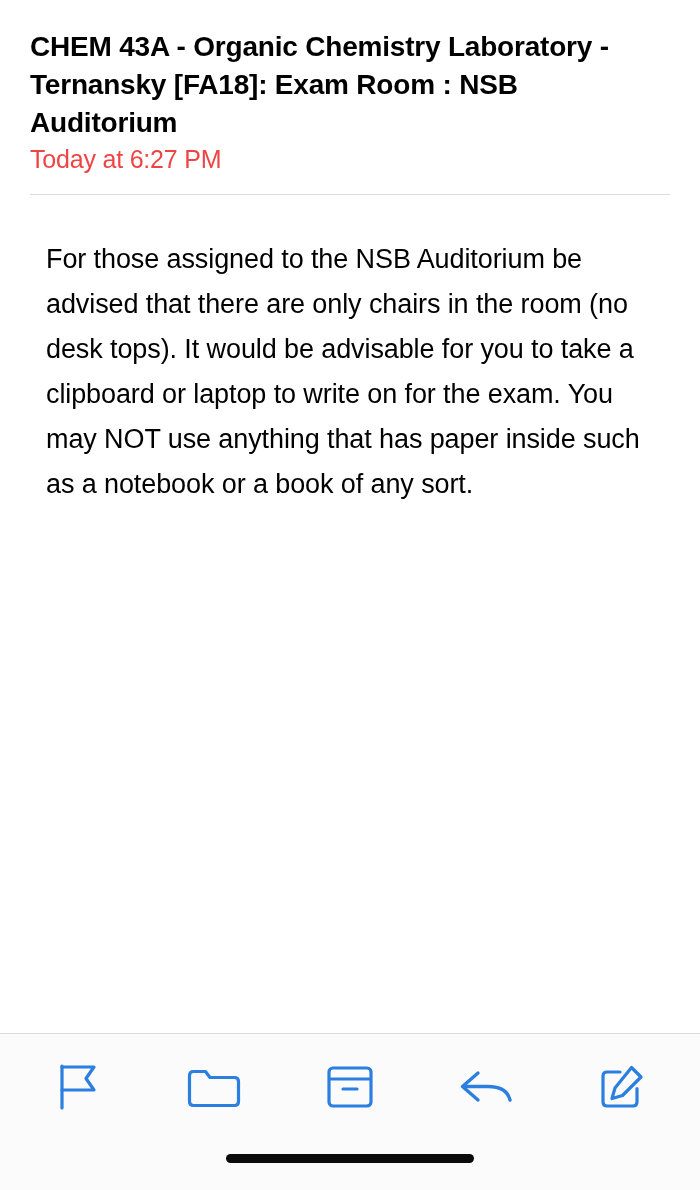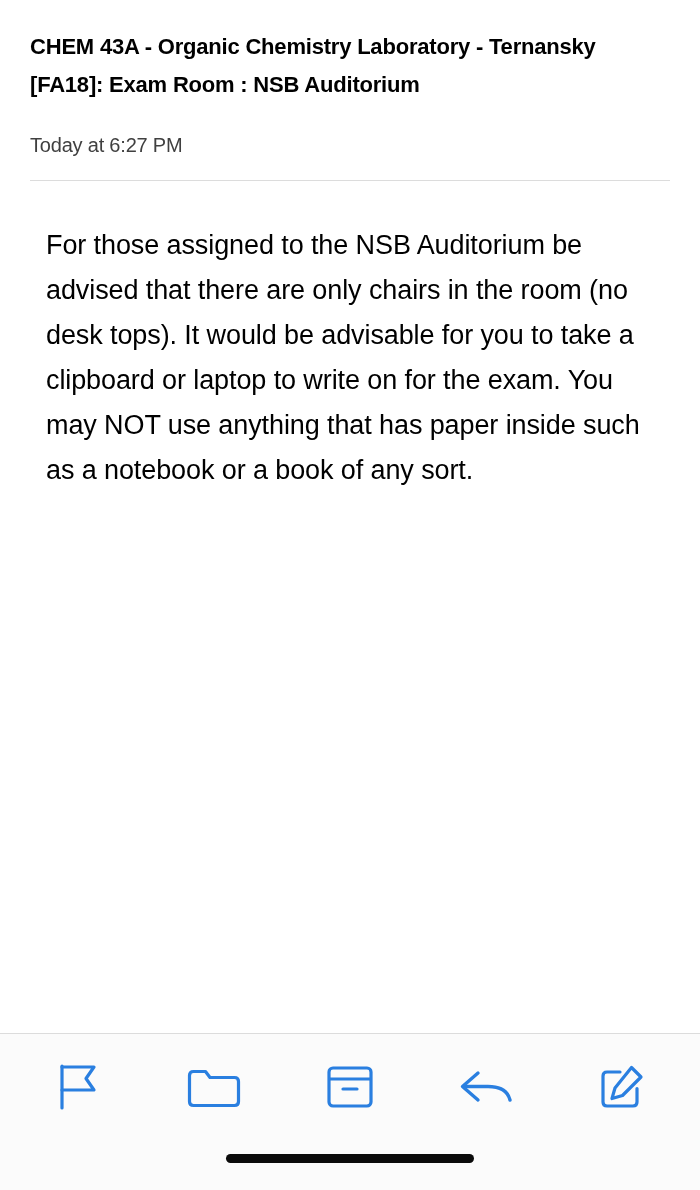--- a/index.html
+++ b/index.html
@@ -28,32 +28,32 @@
     padding: 0 30px;
     overflow: hidden;
     display: flex;
     flex-direction: column;
   }
   .header-block {
     padding-top: 28px;
     padding-bottom: 18px;
   }
   .subject {
-    font-size: 22px;
+    font-size: 28px;
     line-height: 38px;
     font-weight: bold;
     color: #000000;
     letter-spacing: -0.2px;
     margin: 0;
   }
   .timestamp {
-    font-size: 20px;
+    font-size: 25px;
     line-height: 34px;
-    color: #404040;
-    margin-top: 24px;
+    color: #ef4444;
+    margin-top: 0;
     letter-spacing: -0.2px;
   }
   .divider {
     height: 1px;
     background: #dcdcdc;
     width: 100%;
     margin: 0;
   }
   .body-block {
     padding-top: 26px;

